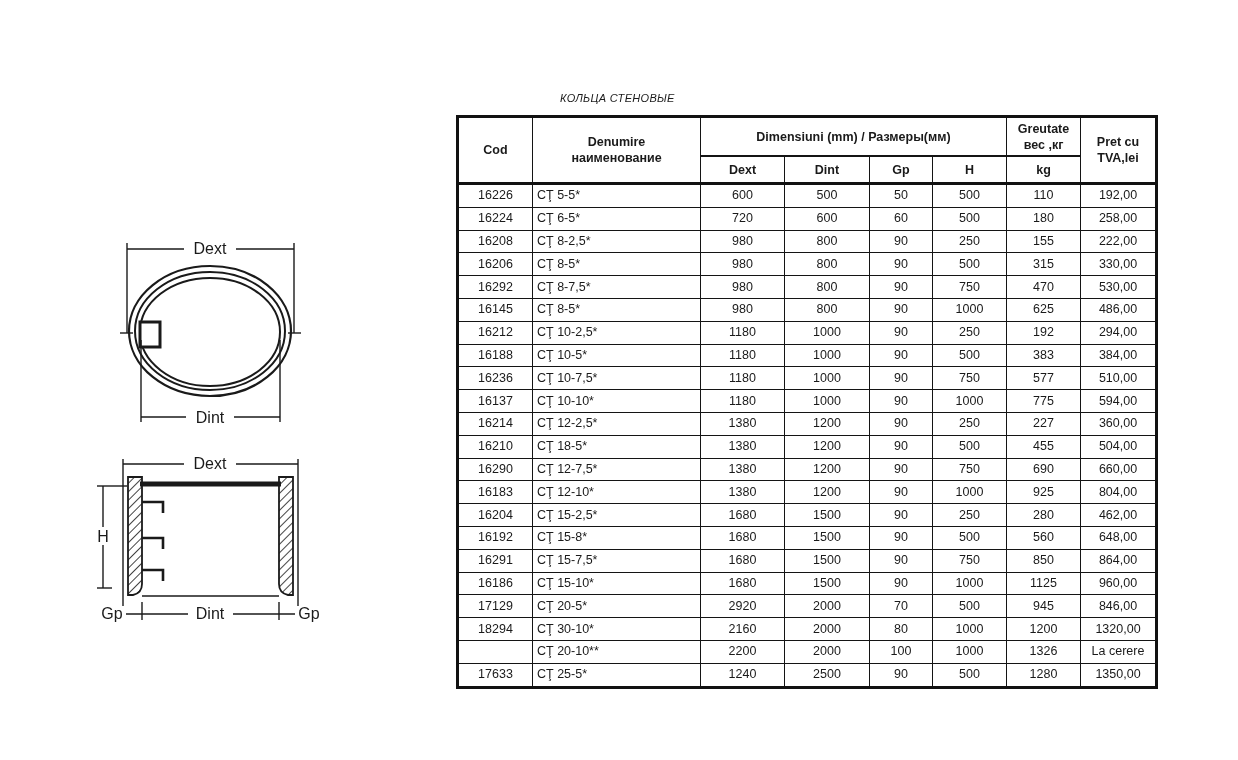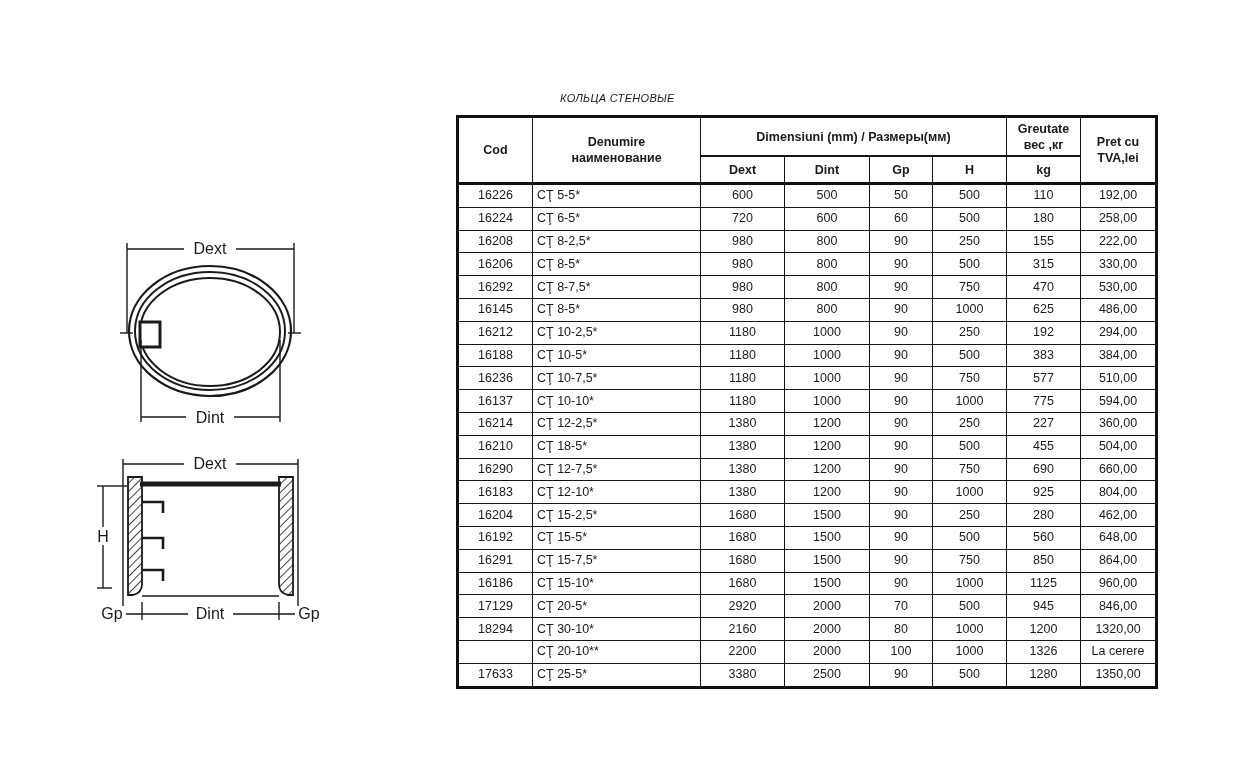--- a/index.html
+++ b/index.html
@@ -305,21 +305,21 @@
           <td class="col-denumire">CŢ 15-2,5*</td>
           <td class="col-dext">1680</td>
           <td class="col-dint">1500</td>
           <td class="col-gp">90</td>
           <td class="col-h">250</td>
           <td class="col-kg">280</td>
           <td class="col-pret">462,00</td>
         </tr>
         <tr>
           <td class="col-cod">16192</td>
-          <td class="col-denumire">CŢ 15-5*</td>
+          <td class="col-denumire">CŢ 15-8*</td>
           <td class="col-dext">1680</td>
           <td class="col-dint">1500</td>
           <td class="col-gp">90</td>
           <td class="col-h">500</td>
           <td class="col-kg">560</td>
           <td class="col-pret">648,00</td>
         </tr>
         <tr>
           <td class="col-cod">16291</td>
           <td class="col-denumire">CŢ 15-7,5*</td>
@@ -366,21 +366,21 @@
           <td class="col-dext">2200</td>
           <td class="col-dint">2000</td>
           <td class="col-gp">100</td>
           <td class="col-h">1000</td>
           <td class="col-kg">1326</td>
           <td class="col-pret">La cerere</td>
         </tr>
         <tr>
           <td class="col-cod">17633</td>
           <td class="col-denumire">CŢ 25-5*</td>
-          <td class="col-dext">3380</td>
+          <td class="col-dext">1240</td>
           <td class="col-dint">2500</td>
           <td class="col-gp">90</td>
           <td class="col-h">500</td>
           <td class="col-kg">1280</td>
           <td class="col-pret">1350,00</td>
         </tr>
       </tbody>
   </table>
 
 </div>

